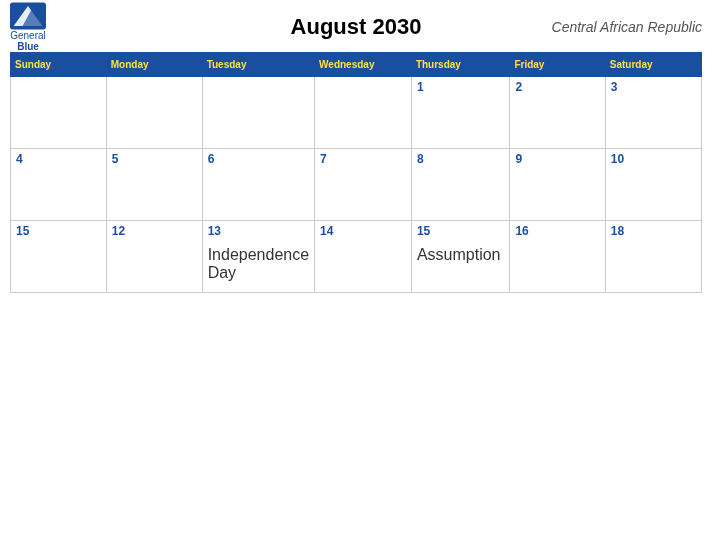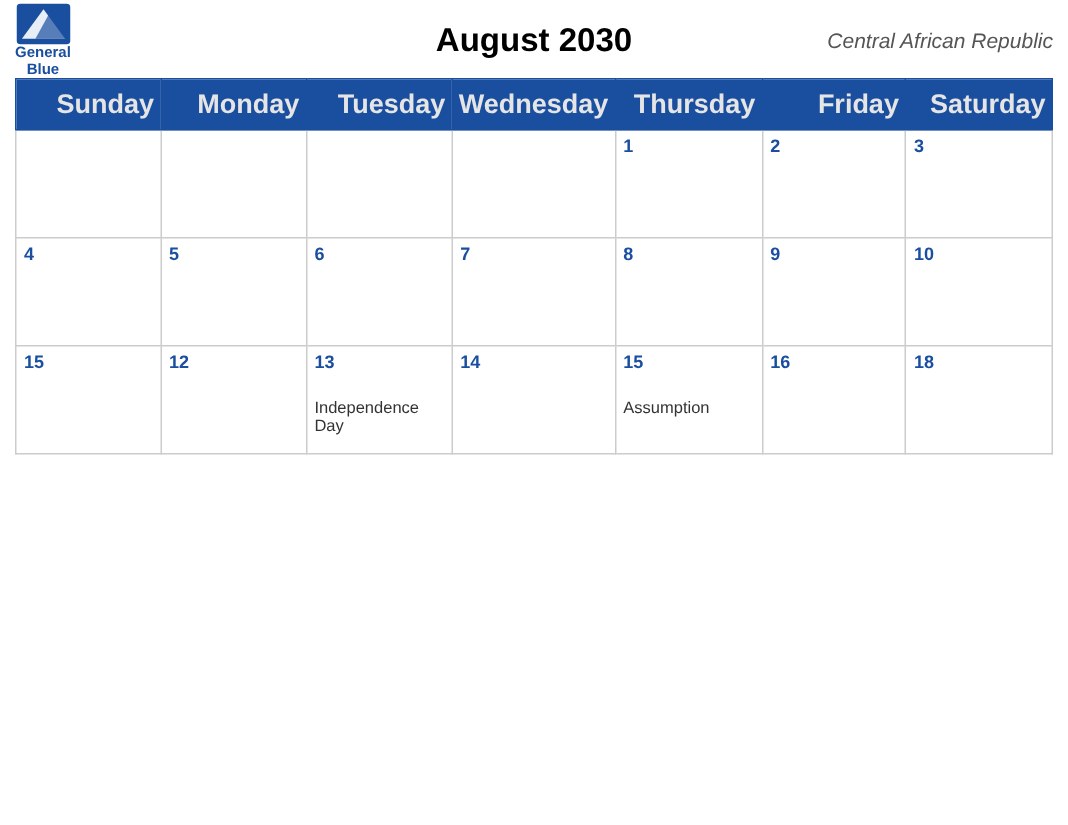--- a/index.html
+++ b/index.html
@@ -56,23 +56,23 @@
       color: #555;
       font-style: italic;
     }
     .calendar-grid {
       width: 100%;
       border-collapse: collapse;
       border: 1px solid #1a4fa0;
     }
     .calendar-grid th {
       background-color: #1a4fa0;
-      color: #e5e5e5;
-      text-align: right;
-      font-size: 18px;
+      color: #fde047;
+      text-align: left;
+      font-size: 10px;
       font-weight: bold;
       padding: 6px 4px;
       border: 1px solid #1a4fa0;
     }
     .calendar-grid td {
       border: 1px solid #ccc;
       vertical-align: top;
       width: calc(100% / 7);
       height: 72px;
       padding: 3px 5px;
@@ -80,41 +80,41 @@
       color: #333;
       background: #fff;
     }
     .day-number {
       font-size: 12px;
       font-weight: bold;
       color: #1a4fa0;
       display: block;
     }
     .holiday-label {
-      font-size: 11px;
+      font-size: 16px;
       color: #333;
-      margin-top: 18px;
+      margin-top: 8px;
       display: block;
     }
     .empty-cell {
       background: #fff;
     }
   </style>
 </head>
 <body>
 
 <div class="calendar-wrapper">
   <div class="calendar-header">
     <div class="logo-area">
       <svg class="logo-icon" viewBox="0 0 40 30" xmlns="http://www.w3.org/2000/svg">
         <rect x="0" y="0" width="40" height="30" rx="3" fill="#1a4fa0"></rect>
         <polygon points="20,4 36,26 4,26" fill="white" opacity="0.9"></polygon>
         <polygon points="26,4 38,26 14,26" fill="#1a4fa0" opacity="0.7"></polygon>
       </svg>
-      <span style="color:#1a4fa0;font-size:10px;font-weight:bold;">General</span>
+      <span style="color:#1a4fa0;font-size:10px;font-weight:normal;">General</span>
       <span style="color:#1a4fa0;font-size:10px;font-weight:bold;">Blue</span>
     </div>
     <h1 class="calendar-title">August 2030</h1>
     <div class="country-label">Central African Republic</div>
   </div>
 
   <table class="calendar-grid">
     <thead>
       <tr>
         <th>Sunday</th>

